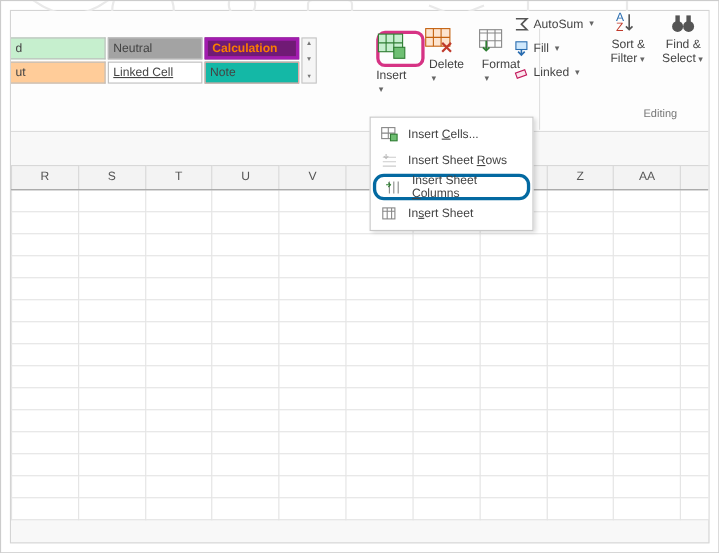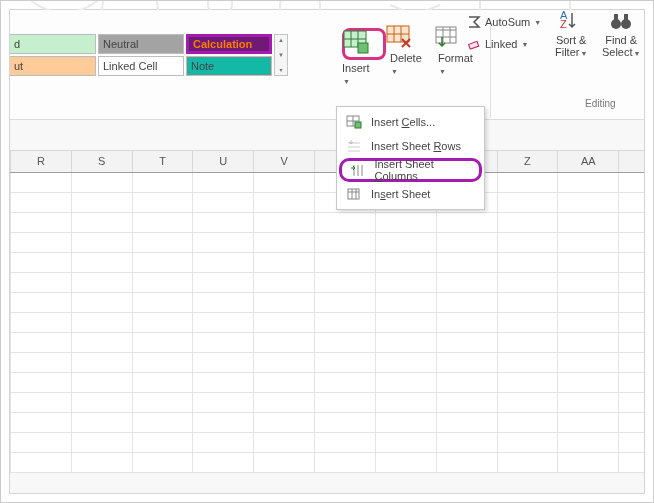--- a/index.html
+++ b/index.html
@@ -9,39 +9,39 @@
 .decor svg{position:absolute;top:0;left:0}
 .styles-block{position:absolute;left:0;top:24px;display:flex;gap:2px;align-items:flex-start}
 .styles-col{display:flex;flex-direction:column;gap:2px}
 .style-cell{width:86px;height:20px;border:1px solid #bdbdbd;padding:2px 4px;display:flex;align-items:center;overflow:hidden}
 .s-good{background:#c6efce;color:#006100;border-left:0}
 .s-neutral{background:#a3a3a3;color:#9c6500}
 .s-calc{background:#701a75;color:#fa7d00;border:3px solid #a21caf}
 .s-input{background:#ffcc99;color:#3f3f76;border-left:0}
 .s-link{background:#fff;color:#fa7d00}
 .s-note{background:#14b8a6;color:#000;border:1px solid #fca5a5}
-.style-link{}
+.style-link{text-decoration:underline}
 .expander{width:14px;height:42px;border:1px solid #c4c4c4;background:#f5f5f5;display:flex;flex-direction:column;justify-content:space-between;padding:2px 0;align-items:center}
 .expander span{font-size:6px;color:#777}
 .cells-group{position:absolute;left:326px;top:16px;display:flex;gap:4px;border-right:1px solid #e0e0e0;padding:0 8px 10px 6px;height:92px}
 .big-btn{width:44px;text-align:left;padding-top:2px}
 .big-btn .lbl{margin-top:2px;line-height:1.1}
 .insert-highlight{border:3px solid #d63384;border-radius:8px;padding:2px}
 .editing-group{position:absolute;left:454px;top:1px;display:flex;gap:6px;height:94px}
 .small-stack{display:flex;flex-direction:column;gap:4px;padding-top:2px}
 .small-btn{display:flex;align-items:center;gap:3px;padding:1px 2px;white-space:nowrap}
 .iconb{display:inline-flex;width:16px;height:16px;align-items:center;justify-content:center}
 .big-btn2{width:44px;text-align:center;padding-top:2px}
 .drop-tri{font-size:7px;color:#666;margin-left:1px}
 .group-lbl{position:absolute;left:575px;top:88px;color:#777;font-size:10px}
 .dropdown{position:absolute;left:326px;top:96px;width:149px;background:#fff;border:1px solid #c8c8c8;box-shadow:2px 2px 4px rgba(0,0,0,.15);padding:3px 0;z-index:5}
 .menu-item{display:flex;align-items:center;gap:8px;height:24px;padding:0 8px}
 .menu-item.disabled{color:#aaa}
 .menu-item .mi-icon{width:18px;display:flex;justify-content:center}
-.mi-highlight{border:3px solid #a21caf;border-radius:10px;margin:0 2px}
+.mi-highlight{border:3px solid #0369a1;border-radius:10px;margin:0 2px}
 .mi-text u{text-decoration:underline}
 .gridwrap{position:absolute;left:0;top:110px;right:0;bottom:0;overflow:hidden}
 .frozen-line{position:absolute;left:0;right:0;top:52px;height:1px;background:#9e9e9e}
 table{border-collapse:collapse;width:670px}
 th{background:#f3f3f3;border:1px solid #d8d8d8;height:22px;font-weight:normal;color:#555;text-align:center;width:50px}
 td{border:1px solid #e3e3e3;height:20px;background:#fff}
 .rowgap td{height:30px}
 svg{overflow:visible}
 </style>
 </head>
@@ -141,20 +141,30 @@
               <svg width="14" height="14">
                 <path d="M2 2 h10 l-5 5 l5 5 h-10" fill="none" stroke="#555" stroke-width="1.5"></path>
               </svg>
             </span>
         <span>AutoSum</span>
             <span class="drop-tri">▼</span>
       </div>
       <div class="small-btn">
         <span class="iconb">
               <svg width="14" height="14">
+                <rect x="2" y="1" width="10" height="7" fill="#cfe8fc" stroke="#2a6db0"></rect>
+                <path d="M7 8 v4 M4 10 l3 3 l3-3" fill="none" stroke="#2a6db0" stroke-width="1.5"></path>
+              </svg>
+            </span>
+        <span>Fill</span>
+            <span class="drop-tri">▼</span>
+      </div>
+      <div class="small-btn">
+        <span class="iconb">
+              <svg width="14" height="14">
                 <rect x="2" y="6" width="9" height="5" fill="#fce4ec" stroke="#c2185b" transform="rotate(-20 6 8)"></rect>
               </svg>
             </span>
         <span>Linked</span>
             <span class="drop-tri">▼</span>
       </div>
     </div>
     <div class="big-btn2">
       <span class="iconb">
             <svg width="26" height="22">

